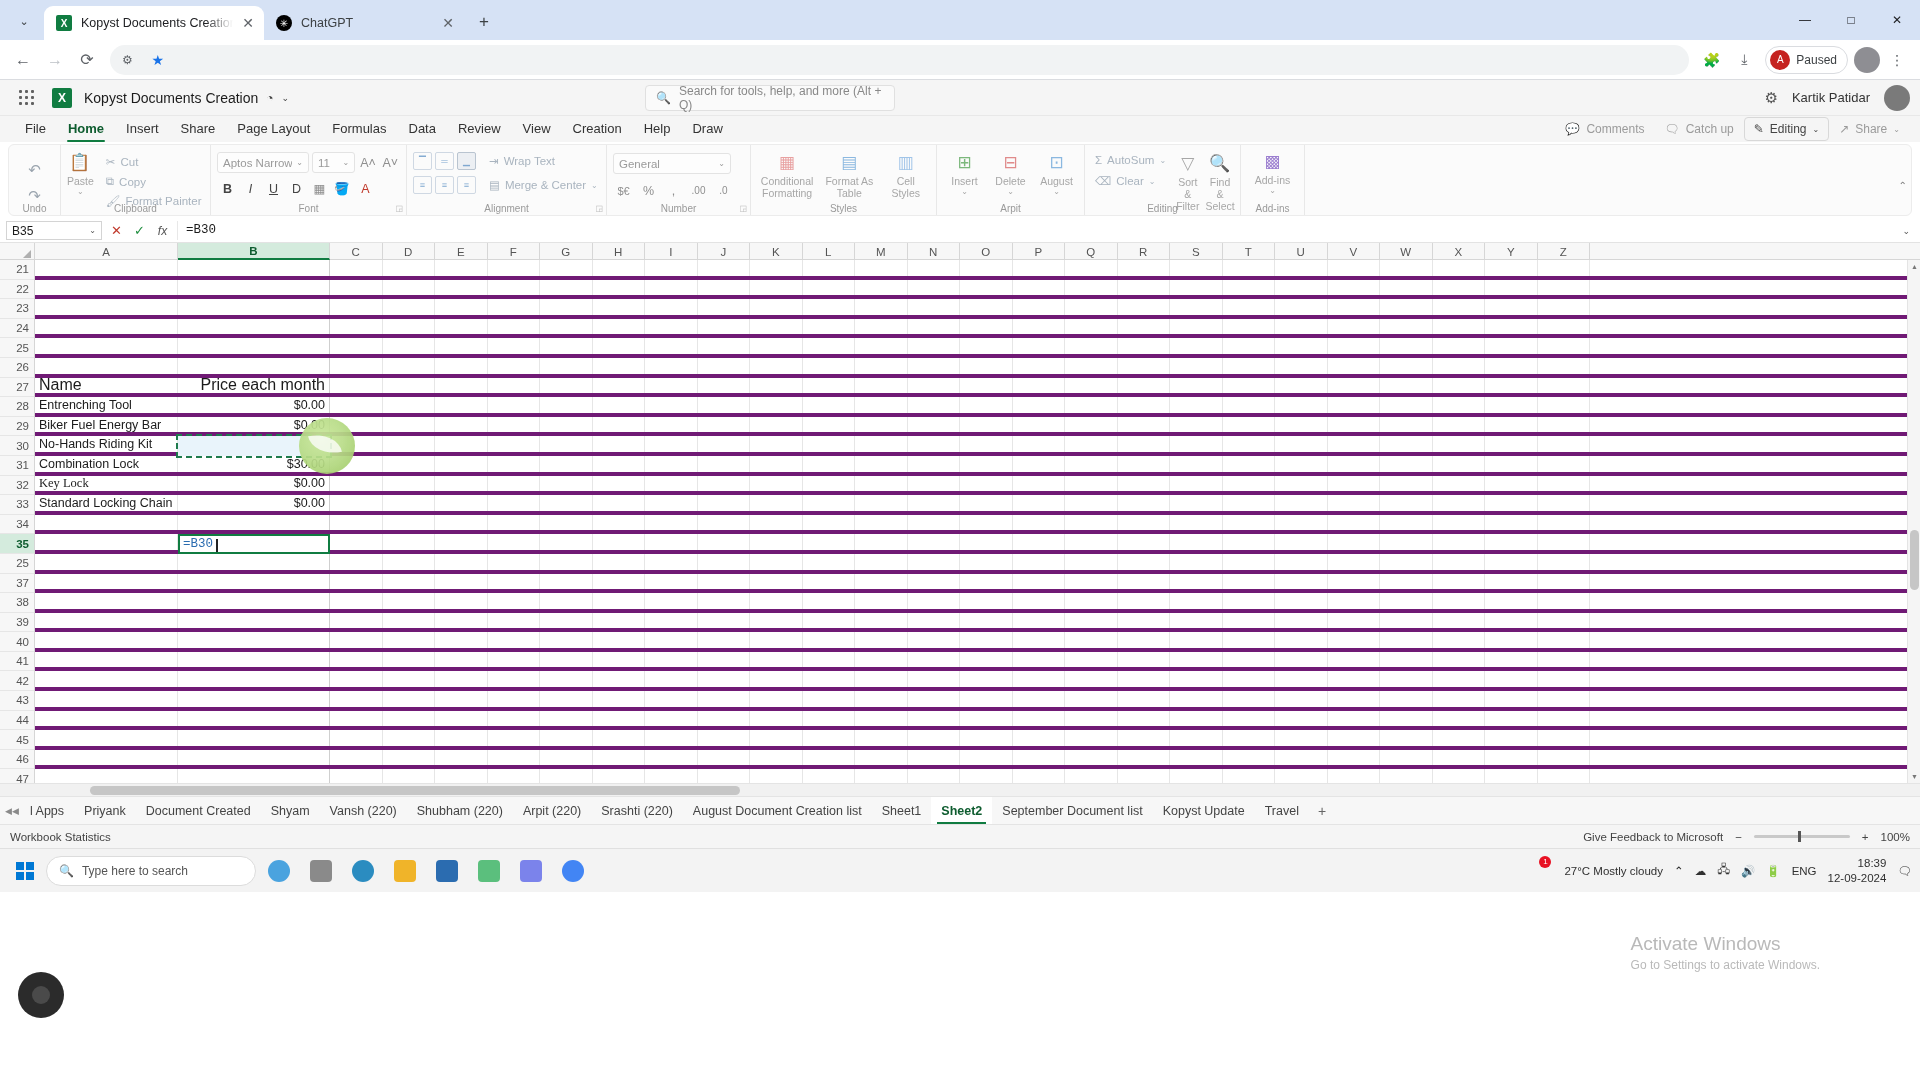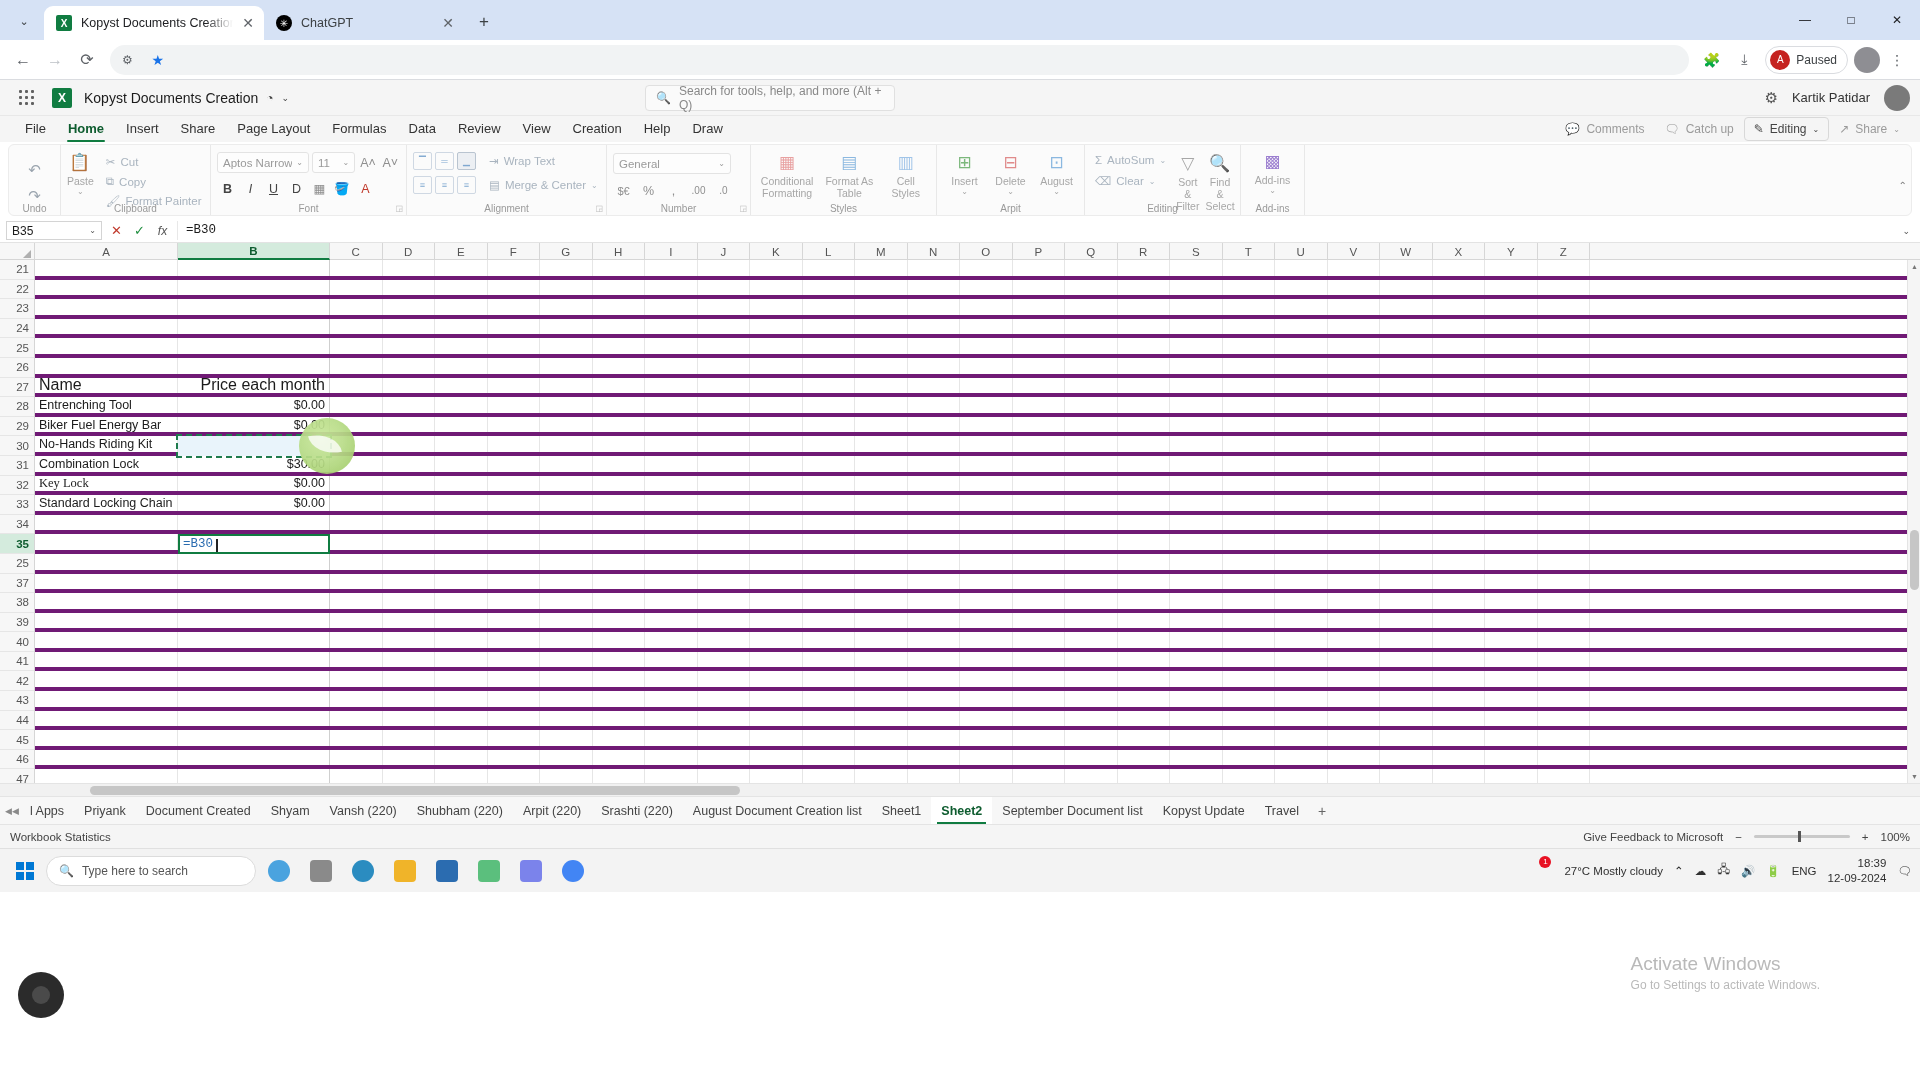--- a/index.html
+++ b/index.html
@@ -1601,21 +1601,21 @@
     <span class="zoomslider">
       <span class="zoomtrack">
         <span class="zoomknob"></span>
       </span>
     </span>
     <span>+</span>
     <span>100%</span>
   </div>
 </div>
 
-<div id="watermark" style="position:fixed;right:100px;bottom:88px;">
+<div id="watermark" style="position:fixed;right:100px;bottom:108px;">
   <div class="w1">Activate Windows</div>
   <div class="w2">Go to Settings to activate Windows.</div>
 </div>
 
 <div class="overlay-circle" style="position:fixed;left:18px;bottom:62px;top:auto;"></div>
 
 <div id="taskbar">
   <div class="tb-start">
     <span class="win-logo">
         <i></i>

